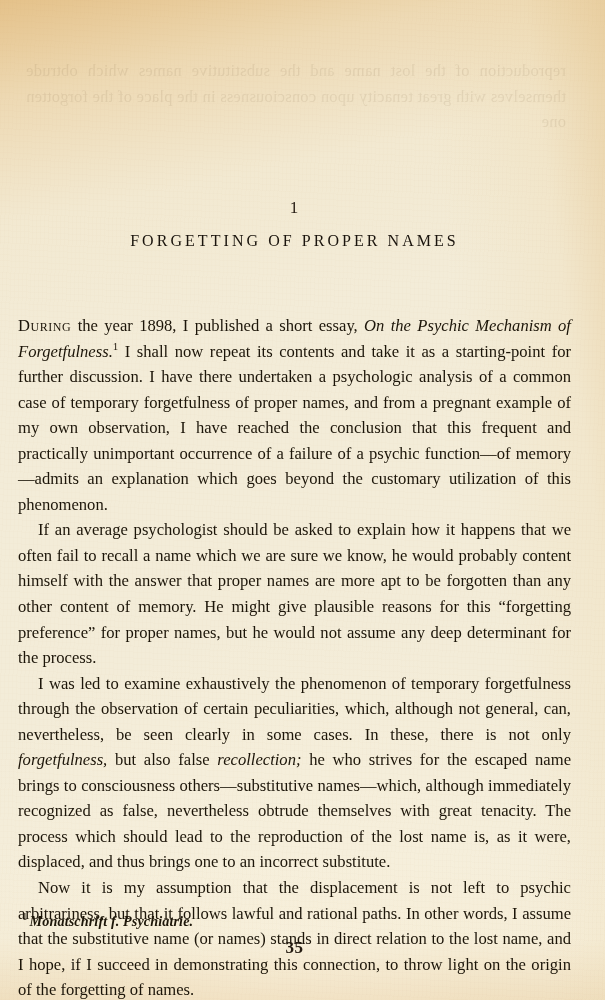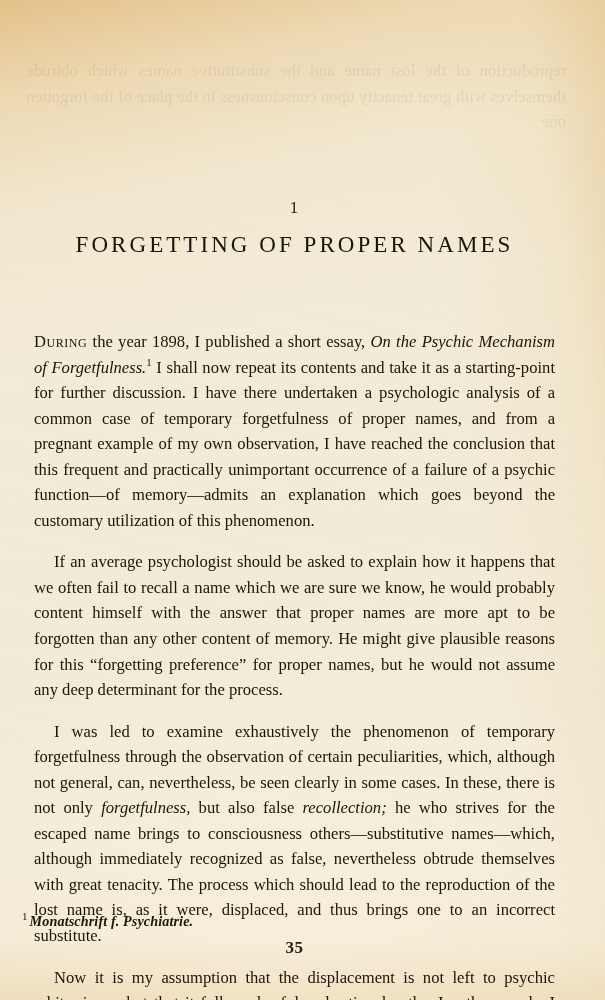--- a/index.html
+++ b/index.html
@@ -109,40 +109,40 @@
     letter-spacing: 1px;
     color: #2a2118;
   }
 
   .chapter-title {
     position: absolute;
     left: 0;
     top: 232px;
     width: 553px;
     text-align: center;
-    font-size: 23px;
+    font-size: 16px;
     letter-spacing: 3.05px;
     color: #1a140d;
     white-space: nowrap;
   }
 
   .body-copy {
     position: absolute;
     left: 0;
     top: 313px;
     width: 553px;
     font-size: 16.6px;
     line-height: 25.55px;
     text-align: justify;
     text-justify: inter-word;
     color: #1c1509;
     hyphens: none;
   }
   .body-copy p {
-    margin: 16px;
+    margin: 0;
     text-indent: 20px;
   }
   .body-copy p.first {
     text-indent: 0;
   }
   .smallcaps {
     font-variant: small-caps;
     letter-spacing: .55px;
   }
   .it { font-style: italic; }

